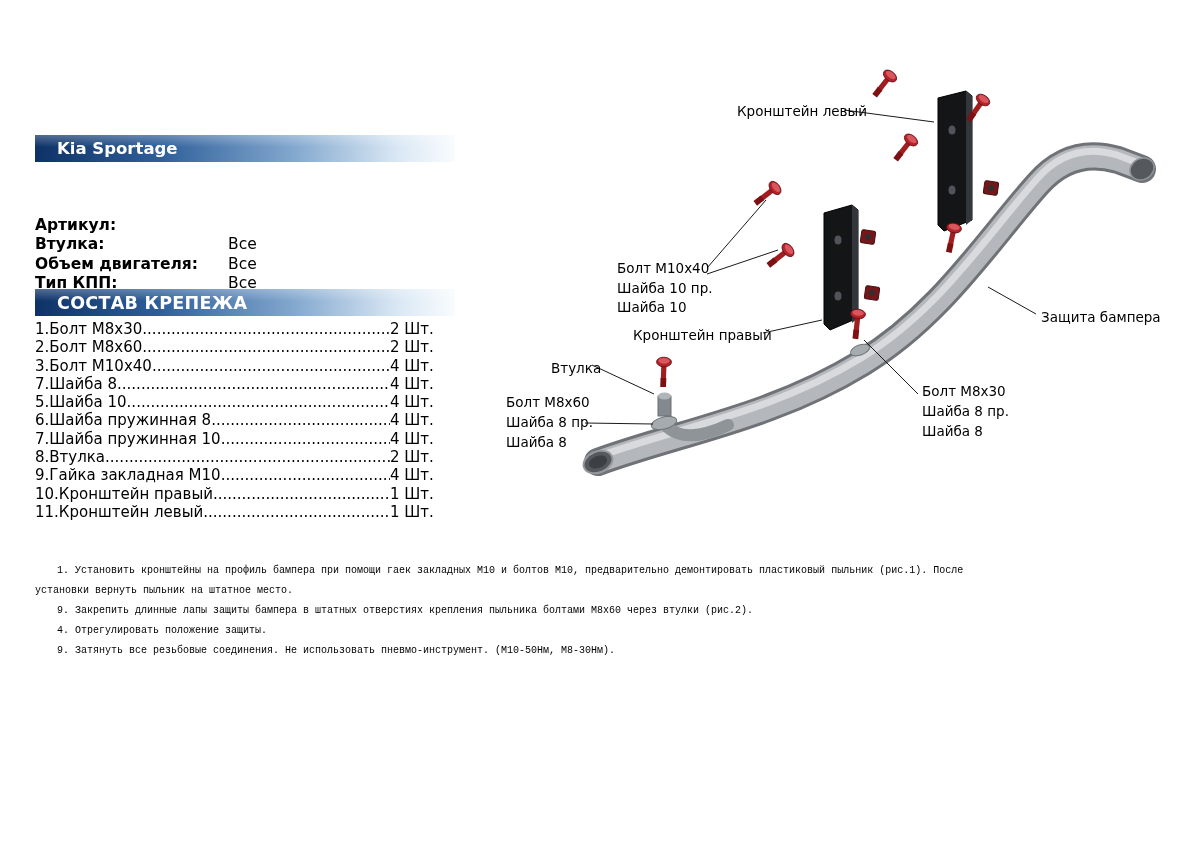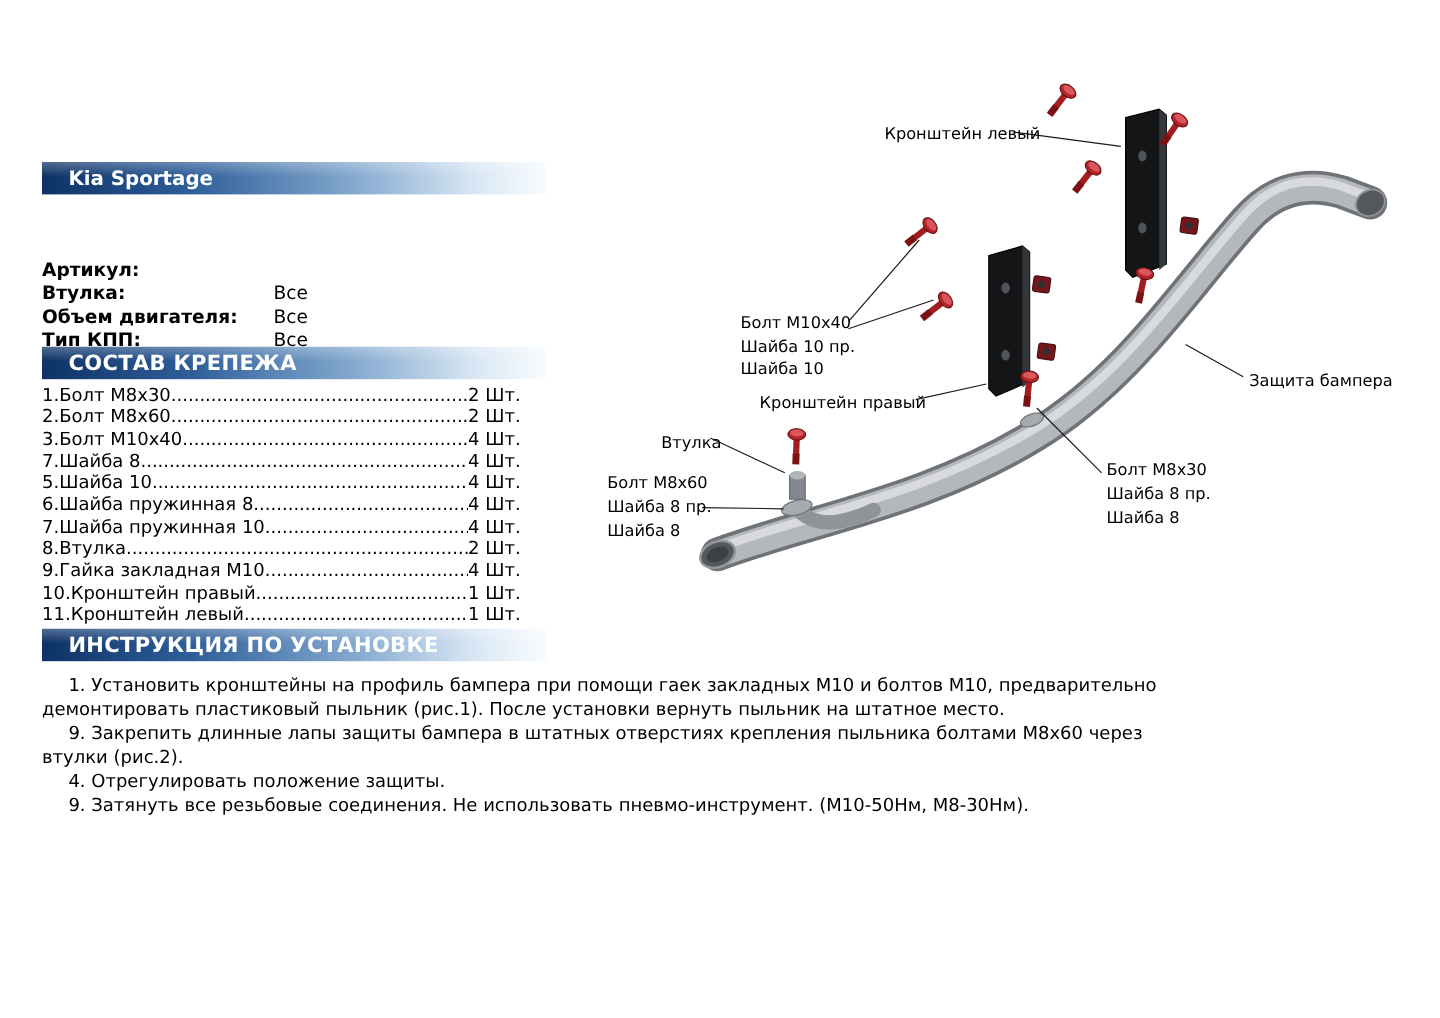--- a/index.html
+++ b/index.html
@@ -22,21 +22,21 @@
   .specs { position:absolute; left:35px; top:171px; width:660px; font-size:15.5px;margin-top:44px; }
   .spec-row { display:flex; height:19.5px; align-items:center; white-space:nowrap; }
   .spec-label { width:193px; font-weight:bold; flex:0 0 193px; }
 
   .parts { position:absolute; left:35px; top:320px; width:410px; font-size:15px; }
   .part-row { display:flex; height:18.3px; align-items:flex-start; }
   .part-name { flex:0 0 auto; white-space:nowrap; }
   .part-leader { flex:1 1 auto; overflow:hidden; white-space:nowrap; }
   .part-qty { flex:0 0 55px; text-align:left; }
 
-  .steps { position:absolute; left:35px; top:561px; width:965px; font-size:15px; line-height:20px; }
+  .steps { position:absolute; left:35px; top:561px; width:965px; font-size:10px; line-height:20px;font-family:Liberation Mono, monospace; }
   .step { text-indent:22px; }
 
   .diagram { position:absolute; left:470px; top:0; width:710px; height:520px; }
   .diagram text { font-family:"DejaVu Sans", sans-serif; font-size:13.5px; fill:#000; }
   .leader { stroke:#1a1a1a; stroke-width:1; fill:none; }
 </style>
 </head>
 <body>
 
 <div class="page">
@@ -118,23 +118,20 @@
       <span class="part-leader">................................................................................</span>
       <span class="part-qty">1 Шт.</span>
     </div>
     <div class="part-row">
       <span class="part-name">11.Кронштейн левый</span>
       <span class="part-leader">................................................................................</span>
       <span class="part-qty">1 Шт.</span>
     </div>
   </div>
 
-  <div class="bar instr-bar">
-    <span>ИНСТРУКЦИЯ ПО УСТАНОВКЕ</span>
-  </div>
 
   <div class="steps">
     <p class="step">1. Установить кронштейны на профиль бампера при помощи гаек закладных М10 и болтов М10, предварительно демонтировать пластиковый пыльник (рис.1). После установки вернуть пыльник на штатное место.</p>
     <p class="step">9. Закрепить длинные лапы защиты бампера в штатных отверстиях крепления пыльника болтами М8х60 через втулки (рис.2).</p>
     <p class="step">4. Отрегулировать положение защиты.</p>
     <p class="step">9. Затянуть все резьбовые соединения. Не использовать пневмо-инструмент. (М10-50Нм, М8-30Нм).</p>
   </div>
 
   <svg class="diagram" viewBox="0 0 710 520" xmlns="http://www.w3.org/2000/svg">
     <defs>

